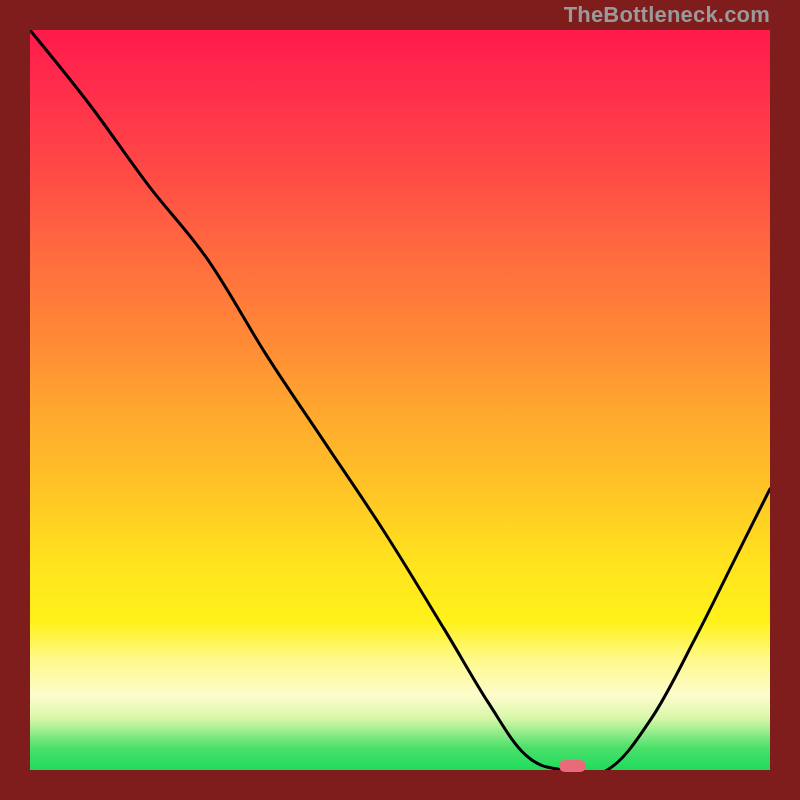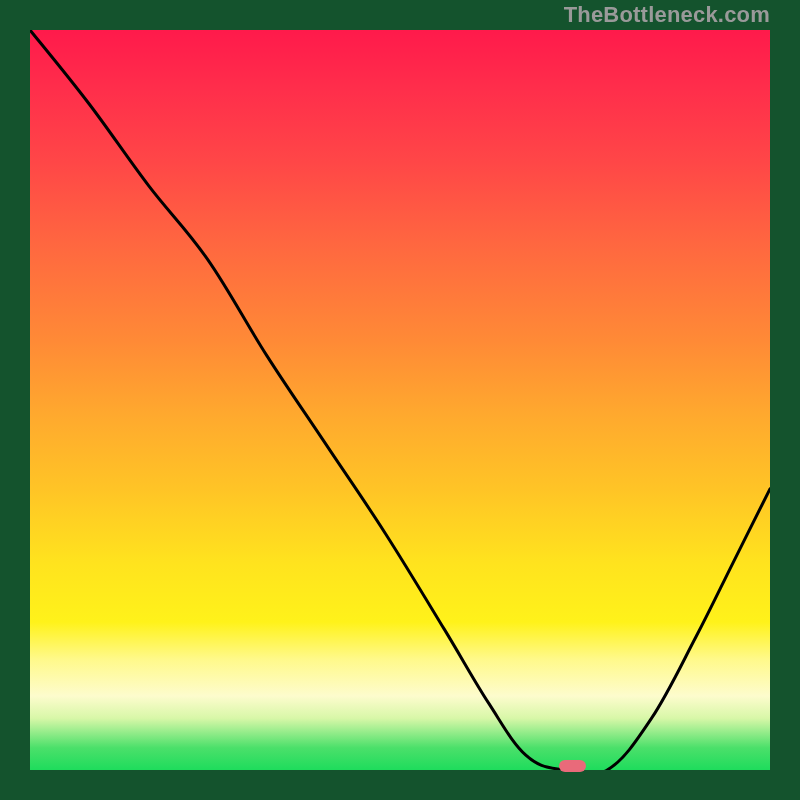--- a/index.html
+++ b/index.html
@@ -9,21 +9,21 @@
     height: 800px;
     background: #000;
     overflow: hidden;
   }
   .frame {
     position: absolute;
     left: 0;
     top: 0;
     width: 800px;
     height: 800px;
-    background: #14532d;
+    background: #7f1d1d;
   }
   .plot-area {
     position: absolute;
     left: 30px;
     top: 30px;
     width: 740px;
     height: 740px;
     background: linear-gradient(
       to bottom,
       #ff1a4b 0%,

